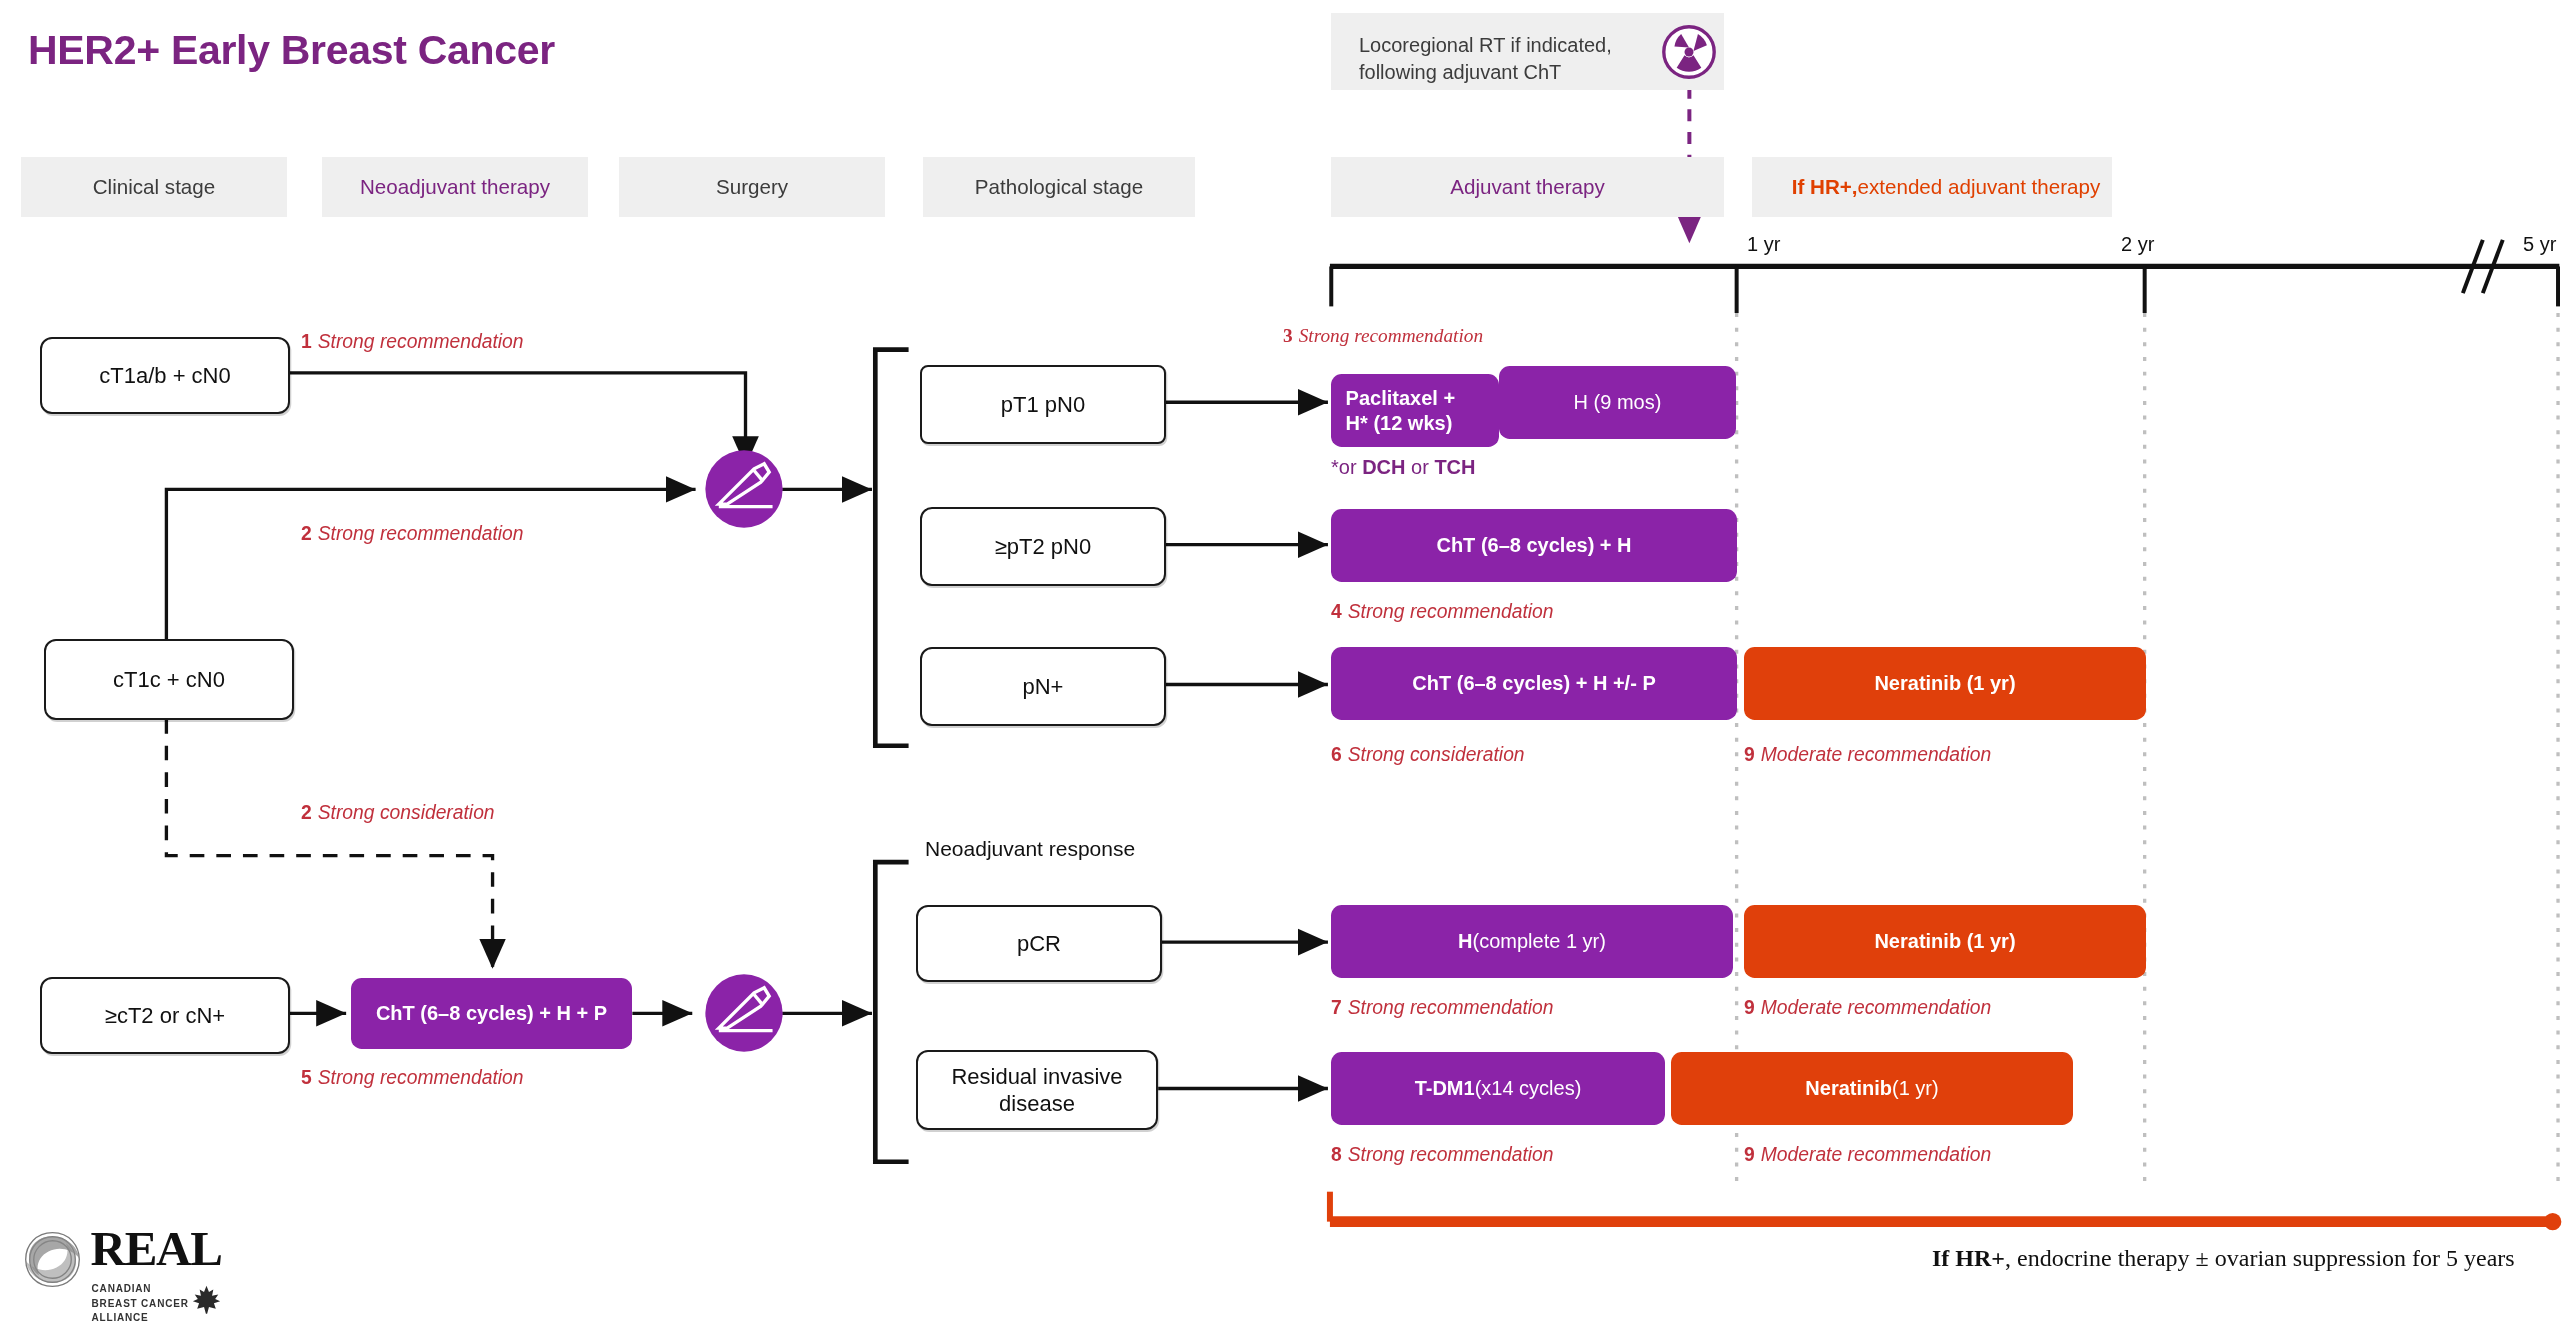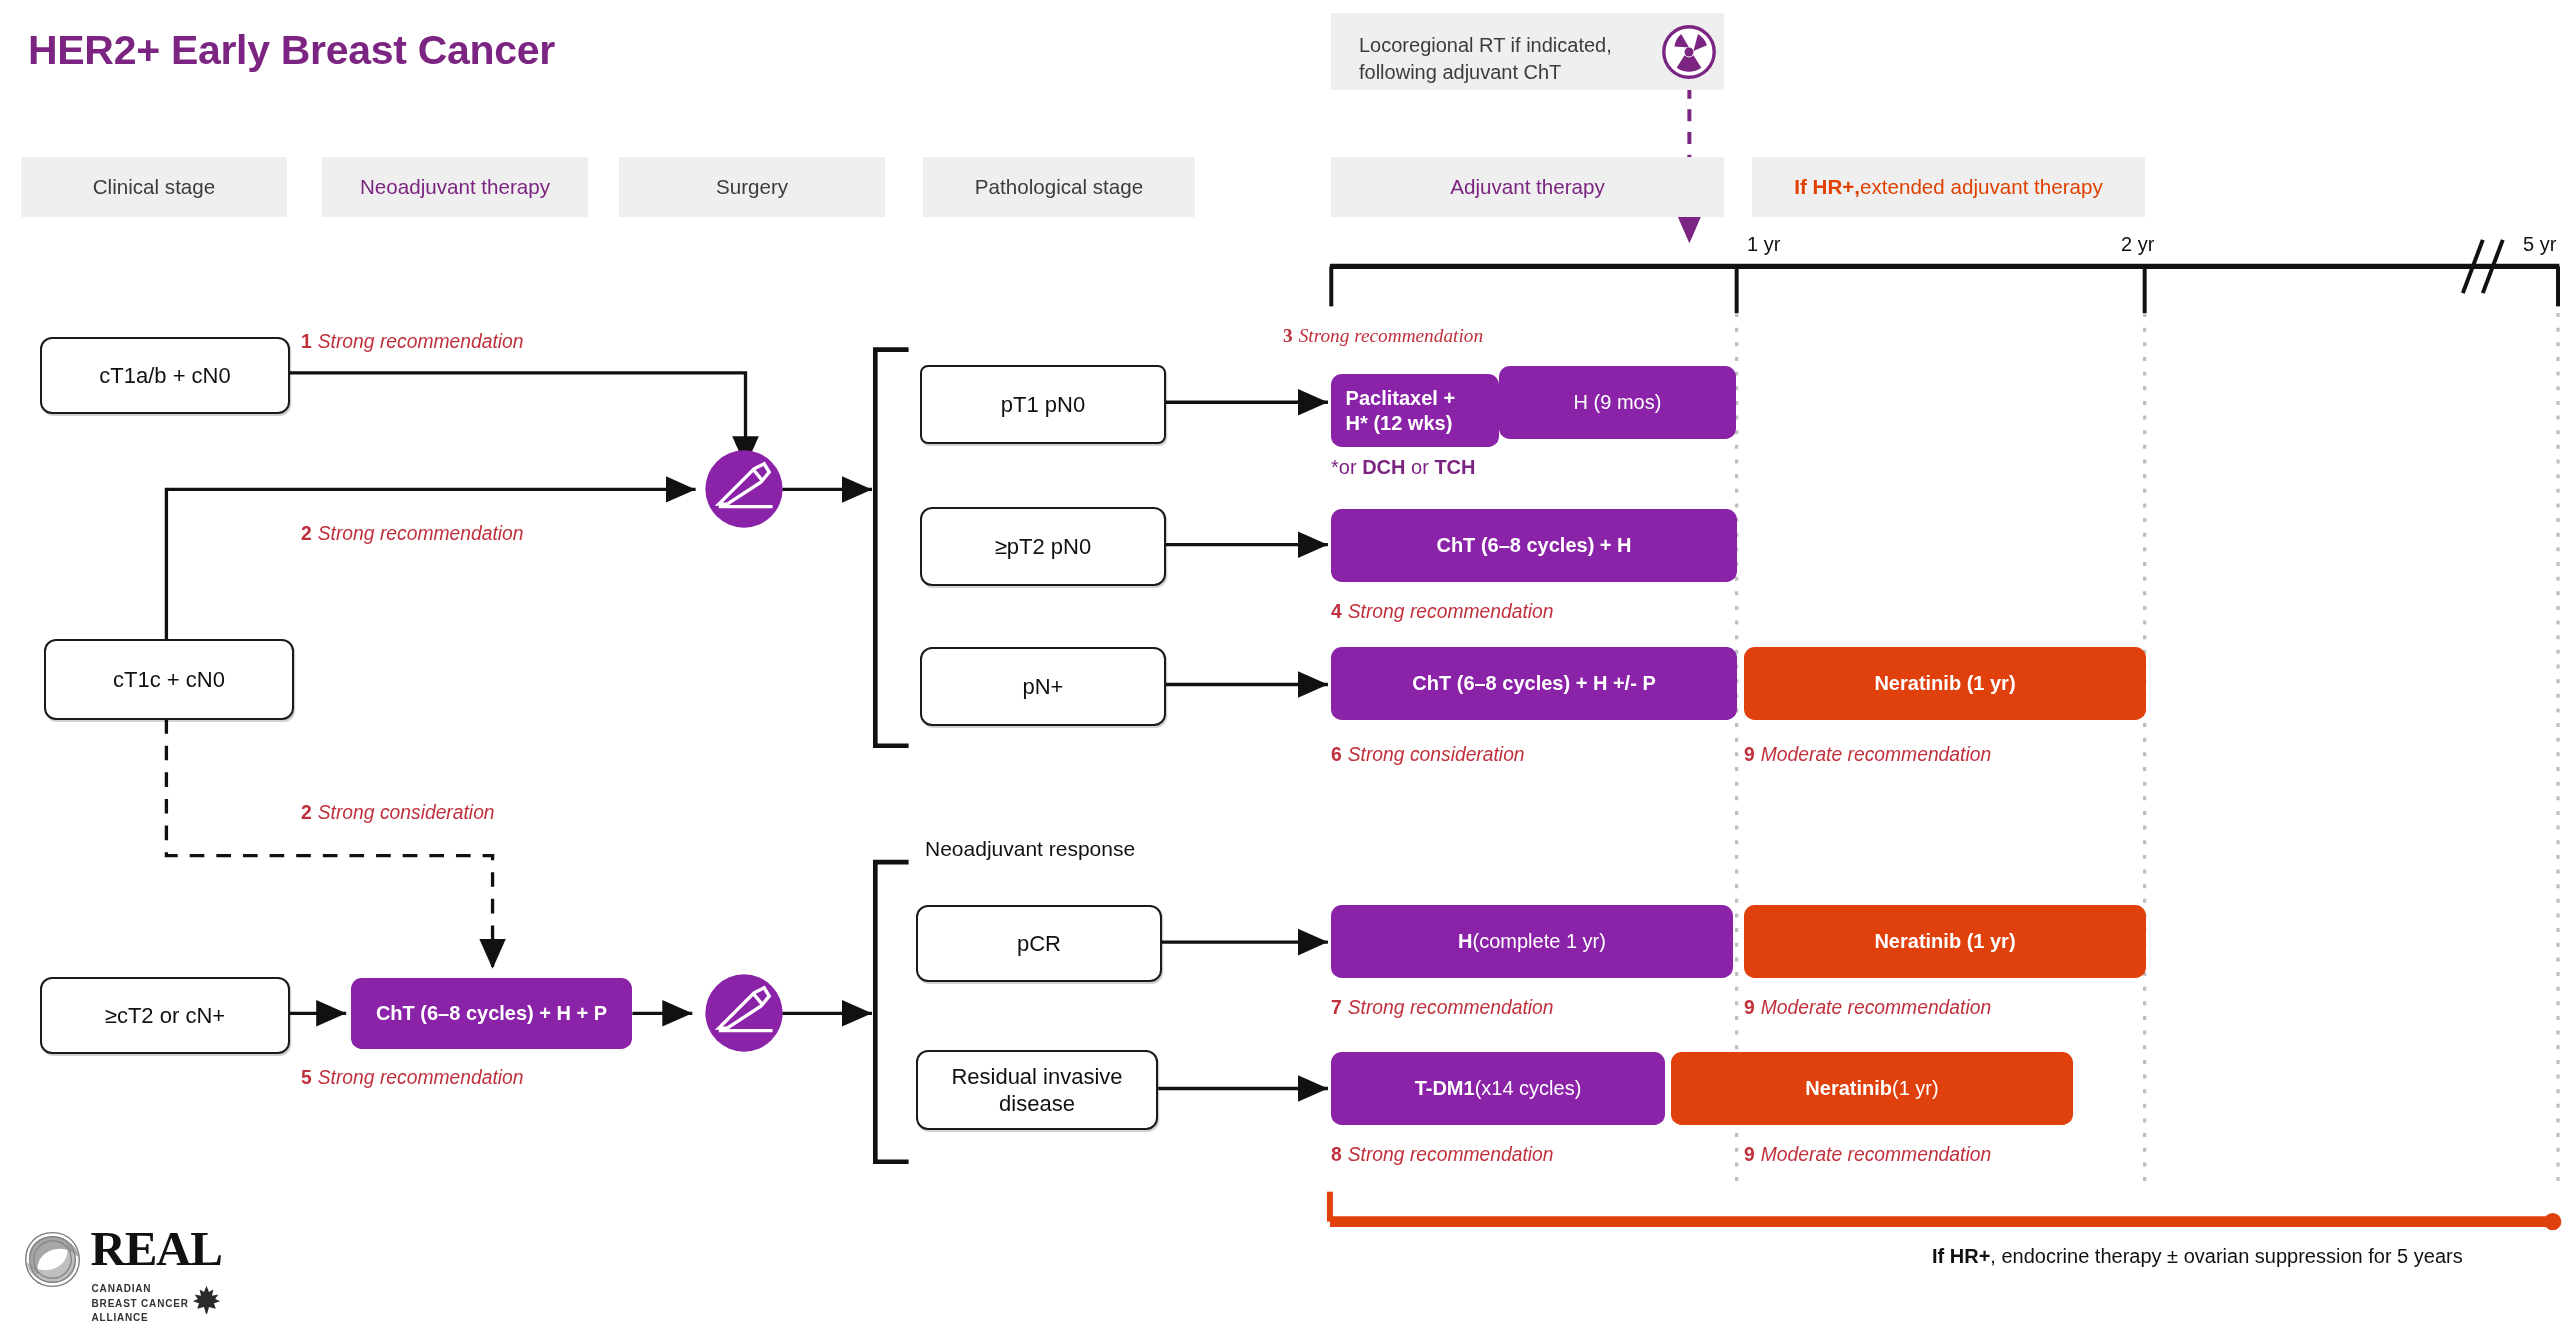--- a/index.html
+++ b/index.html
@@ -37,21 +37,21 @@
   .pill b{font-weight:bold;}
 
   
   .rec{font-size:19.3px;color:#C0303C;font-style:italic;white-space:nowrap;}
   .rec .num{font-style:normal;font-weight:bold;margin-right:6px;}
 
   
   .plain{font-size:21px;color:#111;white-space:nowrap;text-align:right;}
   .footnote{font-size:20px;color:#7B2481;white-space:nowrap;}
   .footnote b{font-weight:bold;}
-  #endo-label{font-size:20px;color:#111;white-space:nowrap;font-weight:normal;}
+  #endo-label{font-size:24px;color:#111;white-space:nowrap;font-weight:normal;font-family:Liberation Serif, serif;}
   #endo-label b{font-weight:bold;}
 
   
   .tick-label{font-size:20px;color:#111;}
 
   
   #brand-logo{left:18.6px;top:1223px;width:226px;height:107px;}
   #brand-logo .word{position:absolute;left:72px;top:-2.7px;font-family:"Liberation Serif","DejaVu Serif",serif;
                     font-size:49px;font-weight:bold;color:#111;letter-spacing:-1.3px;}
   #brand-logo .sub{position:absolute;left:73px;top:59px;font-size:10px;color:#333;
@@ -127,21 +127,21 @@
 </div>
 <div class="abs phase-chip" style="left:619px;top:157px;width:266px;">
   <span>Surgery</span>
 </div>
 <div class="abs phase-chip" style="left:923px;top:157px;width:272px;">
   <span>Pathological stage</span>
 </div>
 <div class="abs phase-chip accent" style="left:1331px;top:157px;width:393px;">
   <span>Adjuvant therapy</span>
 </div>
-<div class="abs phase-chip danger" style="left:1752px;top:157px;width:393px;">
+<div class="abs phase-chip danger" style="left:1752px;top:157px;width:332px;padding-left:28px;">
   <b>If HR+,</b>
     <span> extended adjuvant therapy</span>
 </div>
 
 <div class="abs" id="rt-note">
   <div class="txt">
     <div>Locoregional RT if indicated,</div>
     <div>following adjuvant ChT</div>
   </div>
 </div>

